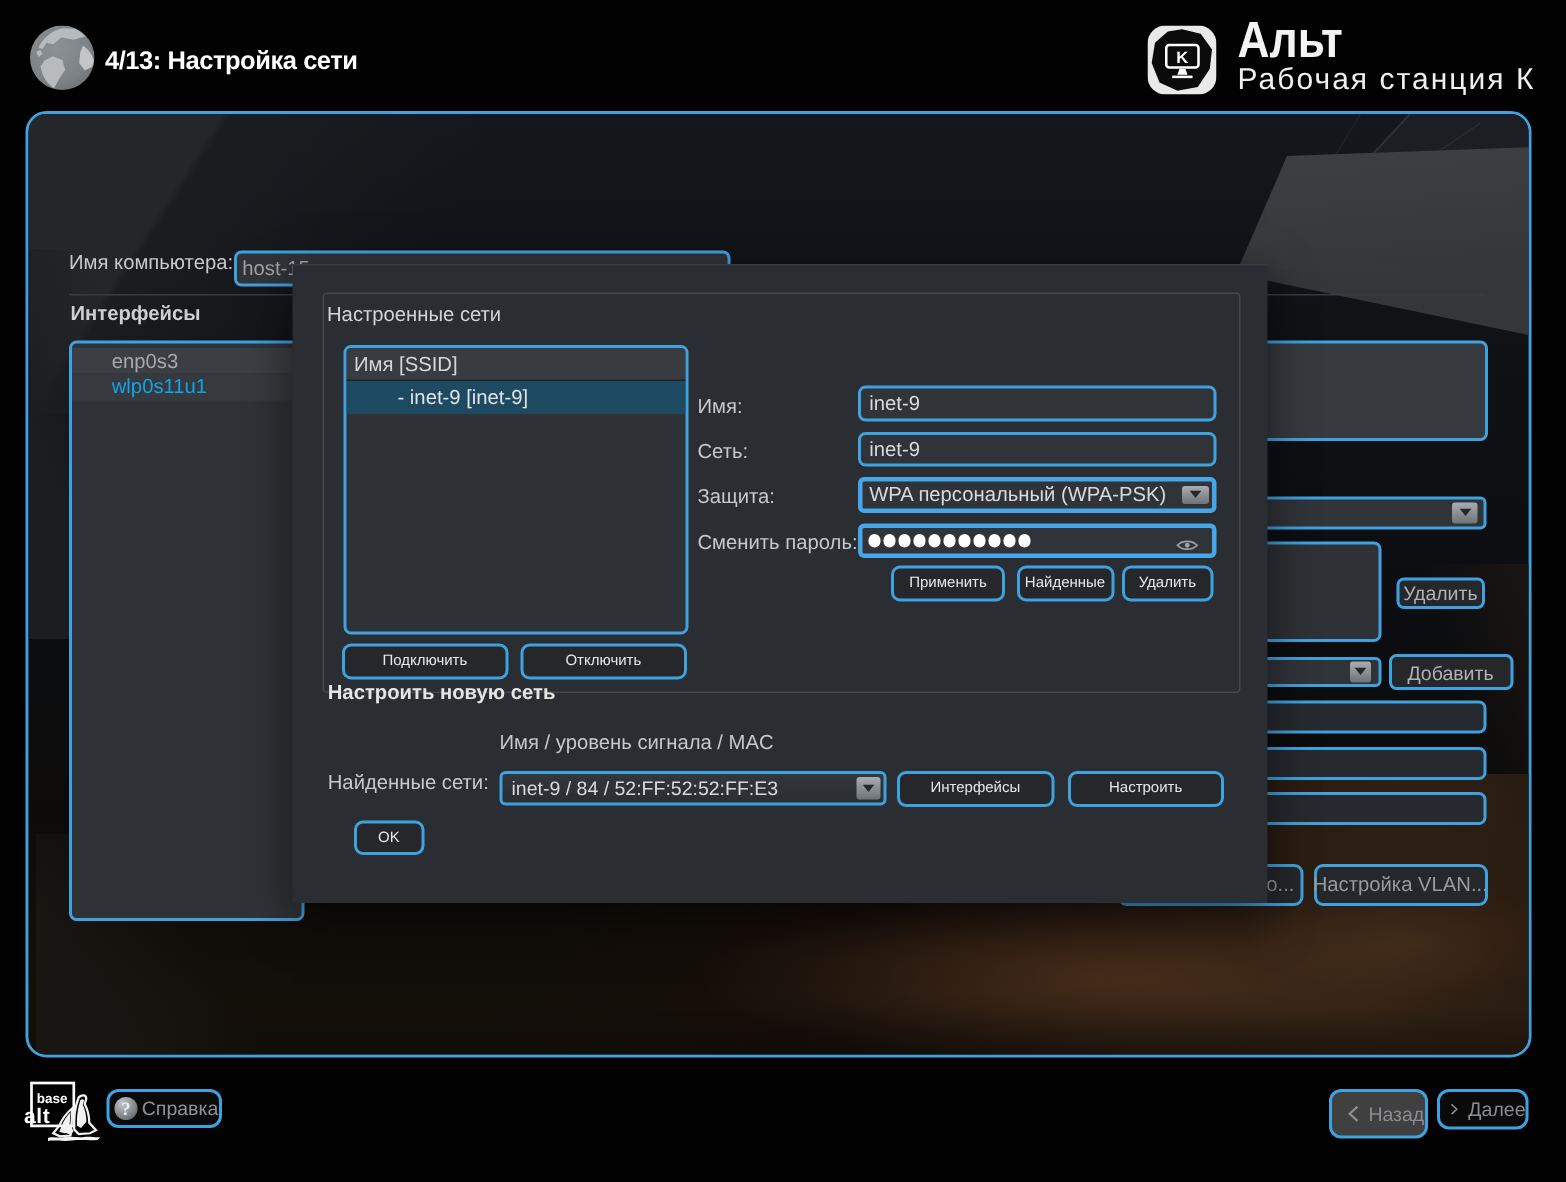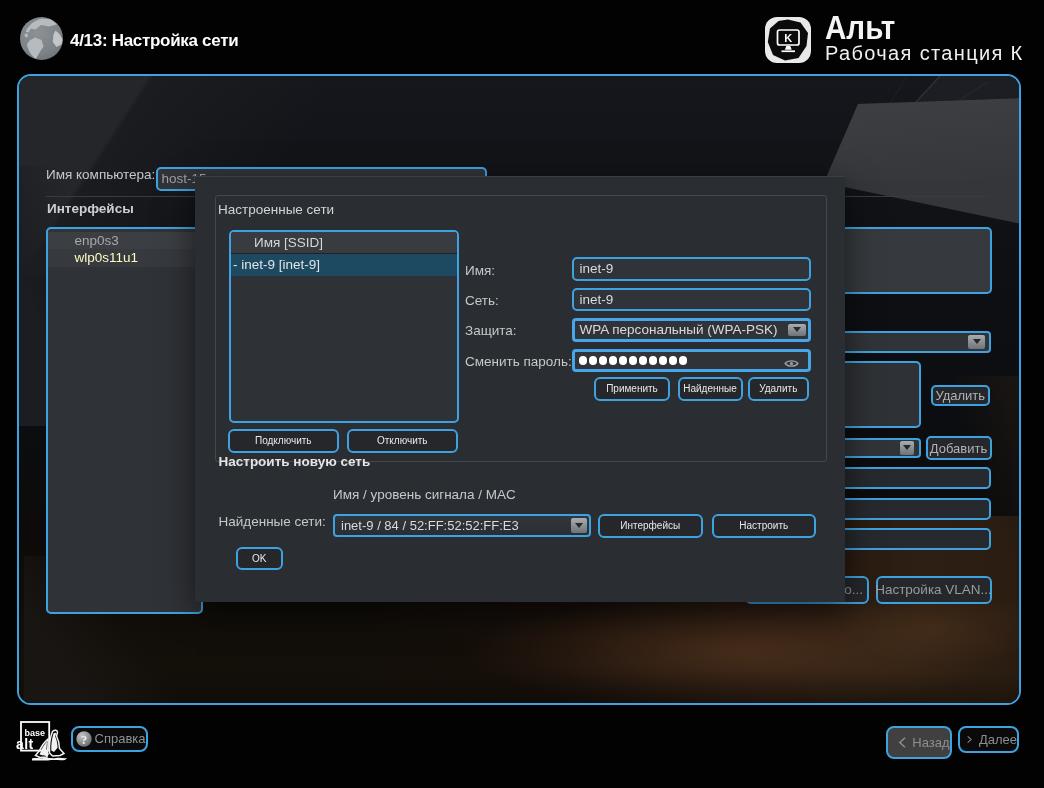--- a/index.html
+++ b/index.html
@@ -87,21 +87,21 @@
 
 <div class="lbl" style="left:46px;top:167.2px">Имя компьютера:</div>
 <div class="inp" style="left:155.5px;top:167px;width:331px;height:23.5px;padding-left:4px;color:#9fa1a4">host-15</div>
 <div class="abs" style="left:46px;top:195.5px;width:944px;height:1px;background:#383b3f"></div>
 <div class="lbl" style="left:47px;top:201.2px;font-weight:bold;color:#cdcfd1">Интерфейсы</div>
 
 <div class="abs" style="left:45.5px;top:227px;width:157px;height:387px;box-sizing:border-box;
   border:2px solid #3ea2e0;border-radius:5px;background:#2f3236;overflow:hidden">
   <div style="height:2.5px"></div>
   <div style="height:17.5px;background:#3b3e42;color:#a7a9ac;font-size:13.5px;line-height:17.5px;padding-left:27px">enp0s3</div>
-  <div style="height:18px;background:#36393d;color:#fef9c3;font-size:13.5px;line-height:18px;padding-left:27px">wlp0s11u1</div>
+  <div style="height:18px;background:#36393d;color:#0ea5e9;font-size:13.5px;line-height:18px;padding-left:27px">wlp0s11u1</div>
 </div>
 
 <div class="abs" style="left:560px;top:227px;width:432.4px;height:66.5px;box-sizing:border-box;
   border:2px solid #3ea2e0;border-radius:5px;background:#363a3e"></div>
 <div class="inp" style="left:560px;top:330.5px;width:431.3px;height:22.5px;border-radius:4px">
   <div class="arrowbtn" style="right:4px;width:17px">
       <svg width="8" height="5">
         <path d="M0 0 h8 l-4 5 Z" fill="#26282a"></path>
       </svg>
     </div>
@@ -109,38 +109,38 @@
 <div class="abs" style="left:560px;top:361px;width:361.3px;height:67px;box-sizing:border-box;
   border:2px solid #3ea2e0;border-radius:5px;background:#2e3135"></div>
 <div class="btn" style="left:930.5px;top:385px;width:59.5px;height:20.5px;font-size:13px;color:#b0b2b5;border-radius:5px">Удалить</div>
 <div class="inp" style="left:560px;top:437.5px;width:361.3px;height:20.5px;border-radius:4px">
   <div class="arrowbtn" style="right:5px;width:14px;top:1.5px;bottom:1.5px">
       <svg width="8" height="5">
         <path d="M0 0 h8 l-4 5 Z" fill="#26282a"></path>
       </svg>
     </div>
 </div>
-<div class="btn" style="left:925.5px;top:436px;width:66px;height:24px;font-size:13px;color:#b0b2b5;border-radius:5px">Добавить</div>
+<div class="btn" style="left:925.5px;top:436px;width:83px;height:24px;font-size:13px;color:#b0b2b5;border-radius:5px">Добавить</div>
 <div class="inp" style="left:560px;top:467.3px;width:431px;height:22px;background:#26292d;border-radius:5px"></div>
 <div class="inp" style="left:560px;top:497.8px;width:431px;height:22px;background:#26292d;border-radius:5px"></div>
 <div class="inp" style="left:560px;top:528.3px;width:431px;height:22px;background:#26292d;border-radius:5px"></div>
 <div class="btn" style="left:745px;top:575.5px;width:124px;height:28px;font-size:13.5px;color:#8e949a;justify-content:flex-end;padding-right:4px">Дополнительно...</div>
 <div class="btn" style="left:875.5px;top:575.5px;width:116px;height:28px;font-size:13.5px;color:#959ba1">Настройка VLAN...</div>
 
 <div class="abs" style="left:195px;top:176px;width:650px;height:425px;background:#2a2d31;
   border-top:1px solid #3a3d41;box-shadow:0 10px 30px rgba(0,0,0,.55)"></div>
 
 <div class="abs" style="left:214.5px;top:195px;width:612.5px;height:266.5px;box-sizing:border-box;
   border:1px solid #45484b;border-radius:3px"></div>
 <div class="lbl" style="left:218px;top:202.4px;color:#d2d4d6">Настроенные сети</div>
 
 <div class="abs" style="left:229px;top:229.5px;width:229.5px;height:193px;box-sizing:border-box;
   border:2px solid #3ea2e0;border-radius:5px;background:#2e3135;overflow:hidden">
-  <div style="height:21px;background:#383c40;color:#d4d6d8;font-size:13.5px;line-height:21px;padding-left:23px;border-bottom:1px solid #202226">Имя [SSID]</div>
-  <div style="height:22.5px;background:#1d4a61;color:#dfe3e6;font-size:13.5px;line-height:22.5px;padding-left:2px">- inet-9 [inet-9]</div>
+  <div style="height:21px;background:#383c40;color:#d4d6d8;font-size:13.5px;line-height:21px;padding-left:5px;border-bottom:1px solid #202226">Имя [SSID]</div>
+  <div style="height:22.5px;background:#1d4a61;color:#dfe3e6;font-size:13.5px;line-height:22.5px;padding-left:34px">- inet-9 [inet-9]</div>
 </div>
 <div class="btn" style="left:227.5px;top:428.5px;width:111.5px;height:24px">Подключить</div>
 <div class="btn" style="left:346.5px;top:428.5px;width:111.5px;height:24px">Отключить</div>
 
 <div class="lbl" style="left:465px;top:262.6px">Имя:</div>
 <div class="lbl" style="left:465px;top:293.1px">Сеть:</div>
 <div class="lbl" style="left:465px;top:323.1px">Защита:</div>
 <div class="lbl" style="left:465px;top:353.6px">Сменить пароль:</div>
 <div class="inp" style="left:571.5px;top:257px;width:239.5px;height:23.5px;padding-left:6px">inet-9</div>
 <div class="inp" style="left:571.5px;top:287.5px;width:239.5px;height:23.5px;padding-left:6px">inet-9</div>

